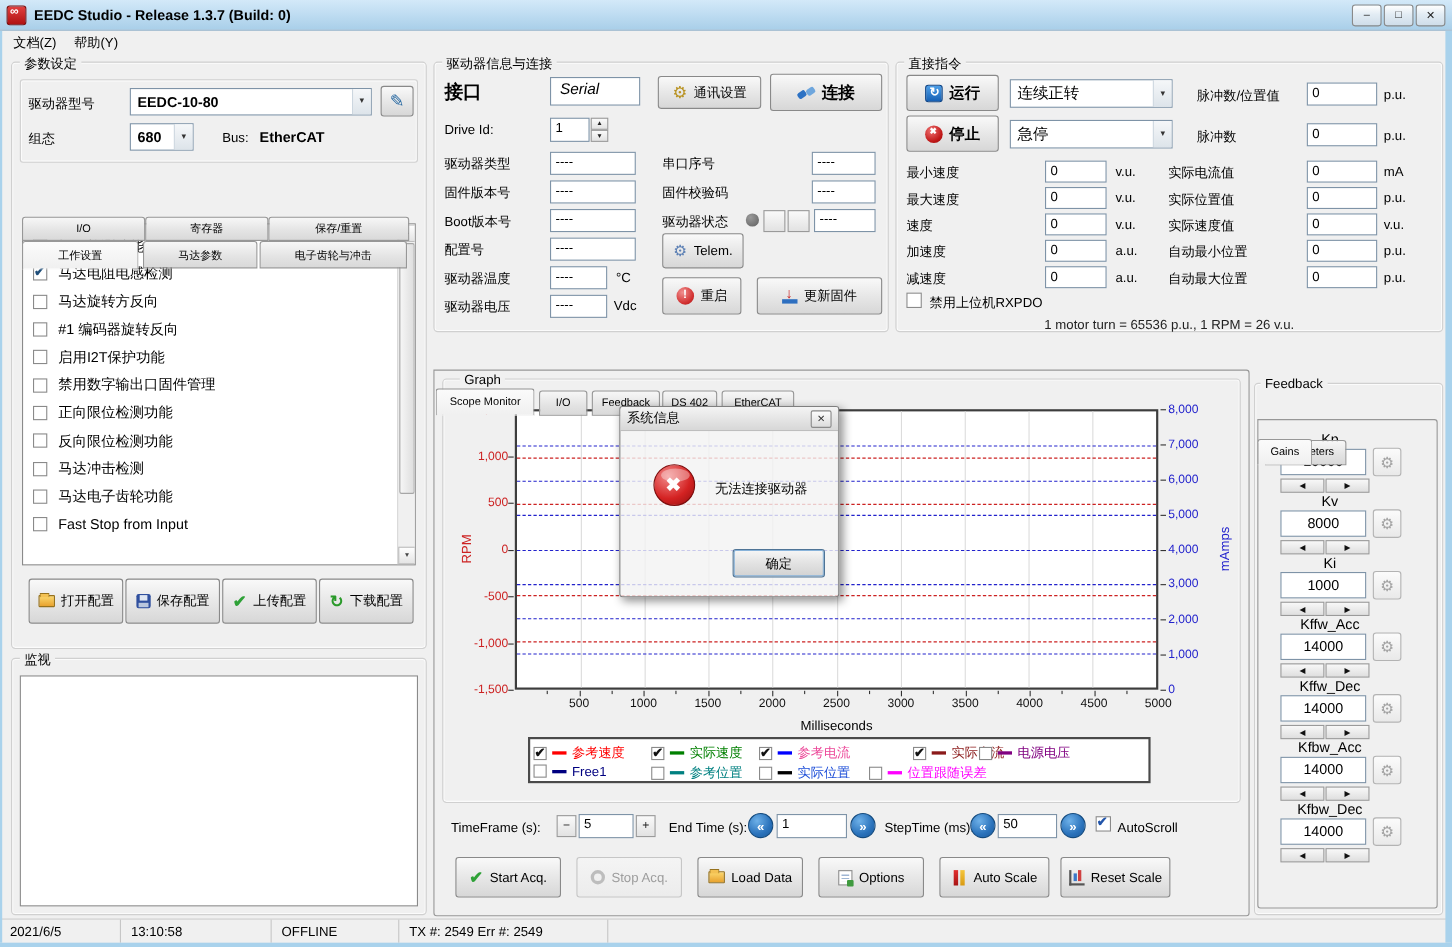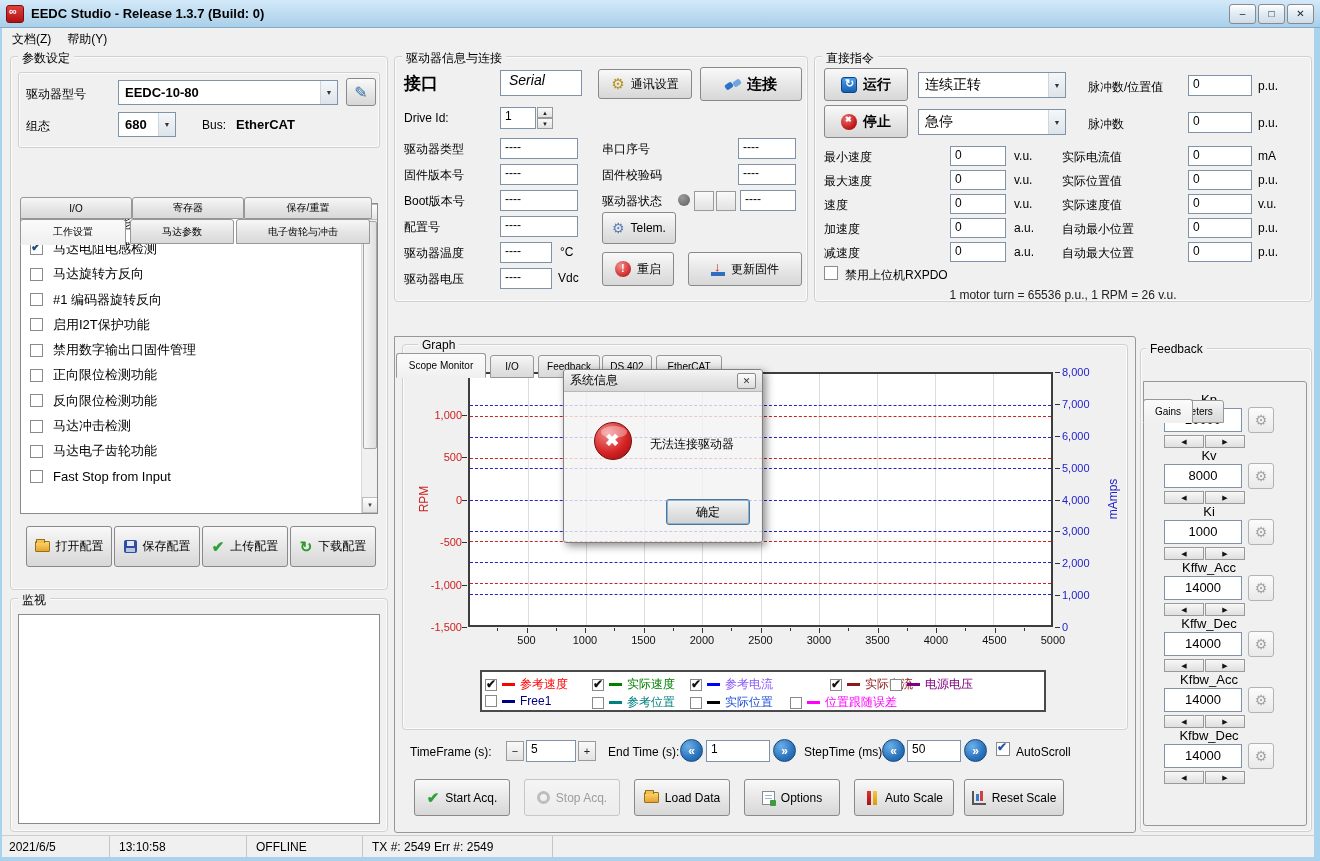--- a/index.html
+++ b/index.html
@@ -403,20 +403,21 @@
         <div class="hdash" style="top: 31.4px; border-color: rgb(34, 34, 204);"></div>
         <div class="hdash" style="top: 62.8px; border-color: rgb(34, 34, 204);"></div>
         <div class="hdash" style="top: 94.1px; border-color: rgb(34, 34, 204);"></div>
         <div class="hdash" style="top: 125.5px; border-color: rgb(34, 34, 204);"></div>
         <div class="hdash" style="top: 156.9px; border-color: rgb(34, 34, 204);"></div>
         <div class="hdash" style="top: 188.3px; border-color: rgb(34, 34, 204);"></div>
         <div class="hdash" style="top: 219.6px; border-color: rgb(34, 34, 204);"></div>
       </div>
     <div class="axis-title rot" id="left-axis-title" style="left: 0px; top: 148px; width: 44px; color: rgb(204, 34, 34);">RPM</div>
     <div class="axis-title rot" id="right-axis-title" style="left: 685px; top: 148px; width: 52px; color: rgb(34, 34, 204);">mAmps</div>
+    <div class="axis-title" style="left:66px;top:309px;width:585px">Milliseconds</div>
   <div class="ticklabel" style="left: 8px; top: 22px; width: 52px; text-align: right; color: rgb(204, 34, 34);">1,500</div>
       <div class="tickmark" style="left: 60px; top: 28px; width: 5px; height: 1px;"></div>
       <div class="ticklabel" style="left: 8px; top: 64.5px; width: 52px; text-align: right; color: rgb(204, 34, 34);">1,000</div>
       <div class="tickmark" style="left: 60px; top: 70.5px; width: 5px; height: 1px;"></div>
       <div class="ticklabel" style="left: 8px; top: 107px; width: 52px; text-align: right; color: rgb(204, 34, 34);">500</div>
       <div class="tickmark" style="left: 60px; top: 113px; width: 5px; height: 1px;"></div>
       <div class="ticklabel" style="left: 8px; top: 149.5px; width: 52px; text-align: right; color: rgb(204, 34, 34);">0</div>
       <div class="tickmark" style="left: 60px; top: 155.5px; width: 5px; height: 1px;"></div>
       <div class="ticklabel" style="left: 8px; top: 192px; width: 52px; text-align: right; color: rgb(204, 34, 34);">-500</div>
       <div class="tickmark" style="left: 60px; top: 198px; width: 5px; height: 1px;"></div>
@@ -480,21 +481,21 @@
         <span style="color: rgb(255, 0, 0);">参考速度</span>
       </div>
       <div class="leg-item" style="left: 110px; top: 4px;">
         <span class="cb black leg-cb checked"></span>
         <span class="leg-dash" style="background: rgb(0, 128, 0);"></span>
         <span style="color: rgb(0, 128, 0);">实际速度</span>
       </div>
       <div class="leg-item" style="left: 208px; top: 4px;">
         <span class="cb black leg-cb checked"></span>
         <span class="leg-dash" style="background: rgb(0, 0, 255);"></span>
-        <span style="color: #8b5cf6;">参考电流</span>
+        <span style="color: #ec4899;">参考电流</span>
       </div>
       <div class="leg-item" style="left: 308px; top: 4px; margin-left: 40px;">
         <span class="cb black leg-cb checked"></span>
         <span class="leg-dash" style="background: rgb(139, 26, 26);"></span>
         <span style="color: rgb(139, 26, 26);">实际电流</span>
       </div>
       <div class="leg-item" style="left: 408px; top: 4px;">
         <span class="cb black leg-cb"></span>
         <span class="leg-dash" style="background: rgb(128, 0, 128);"></span>
         <span style="color: rgb(128, 0, 128);">电源电压</span>

